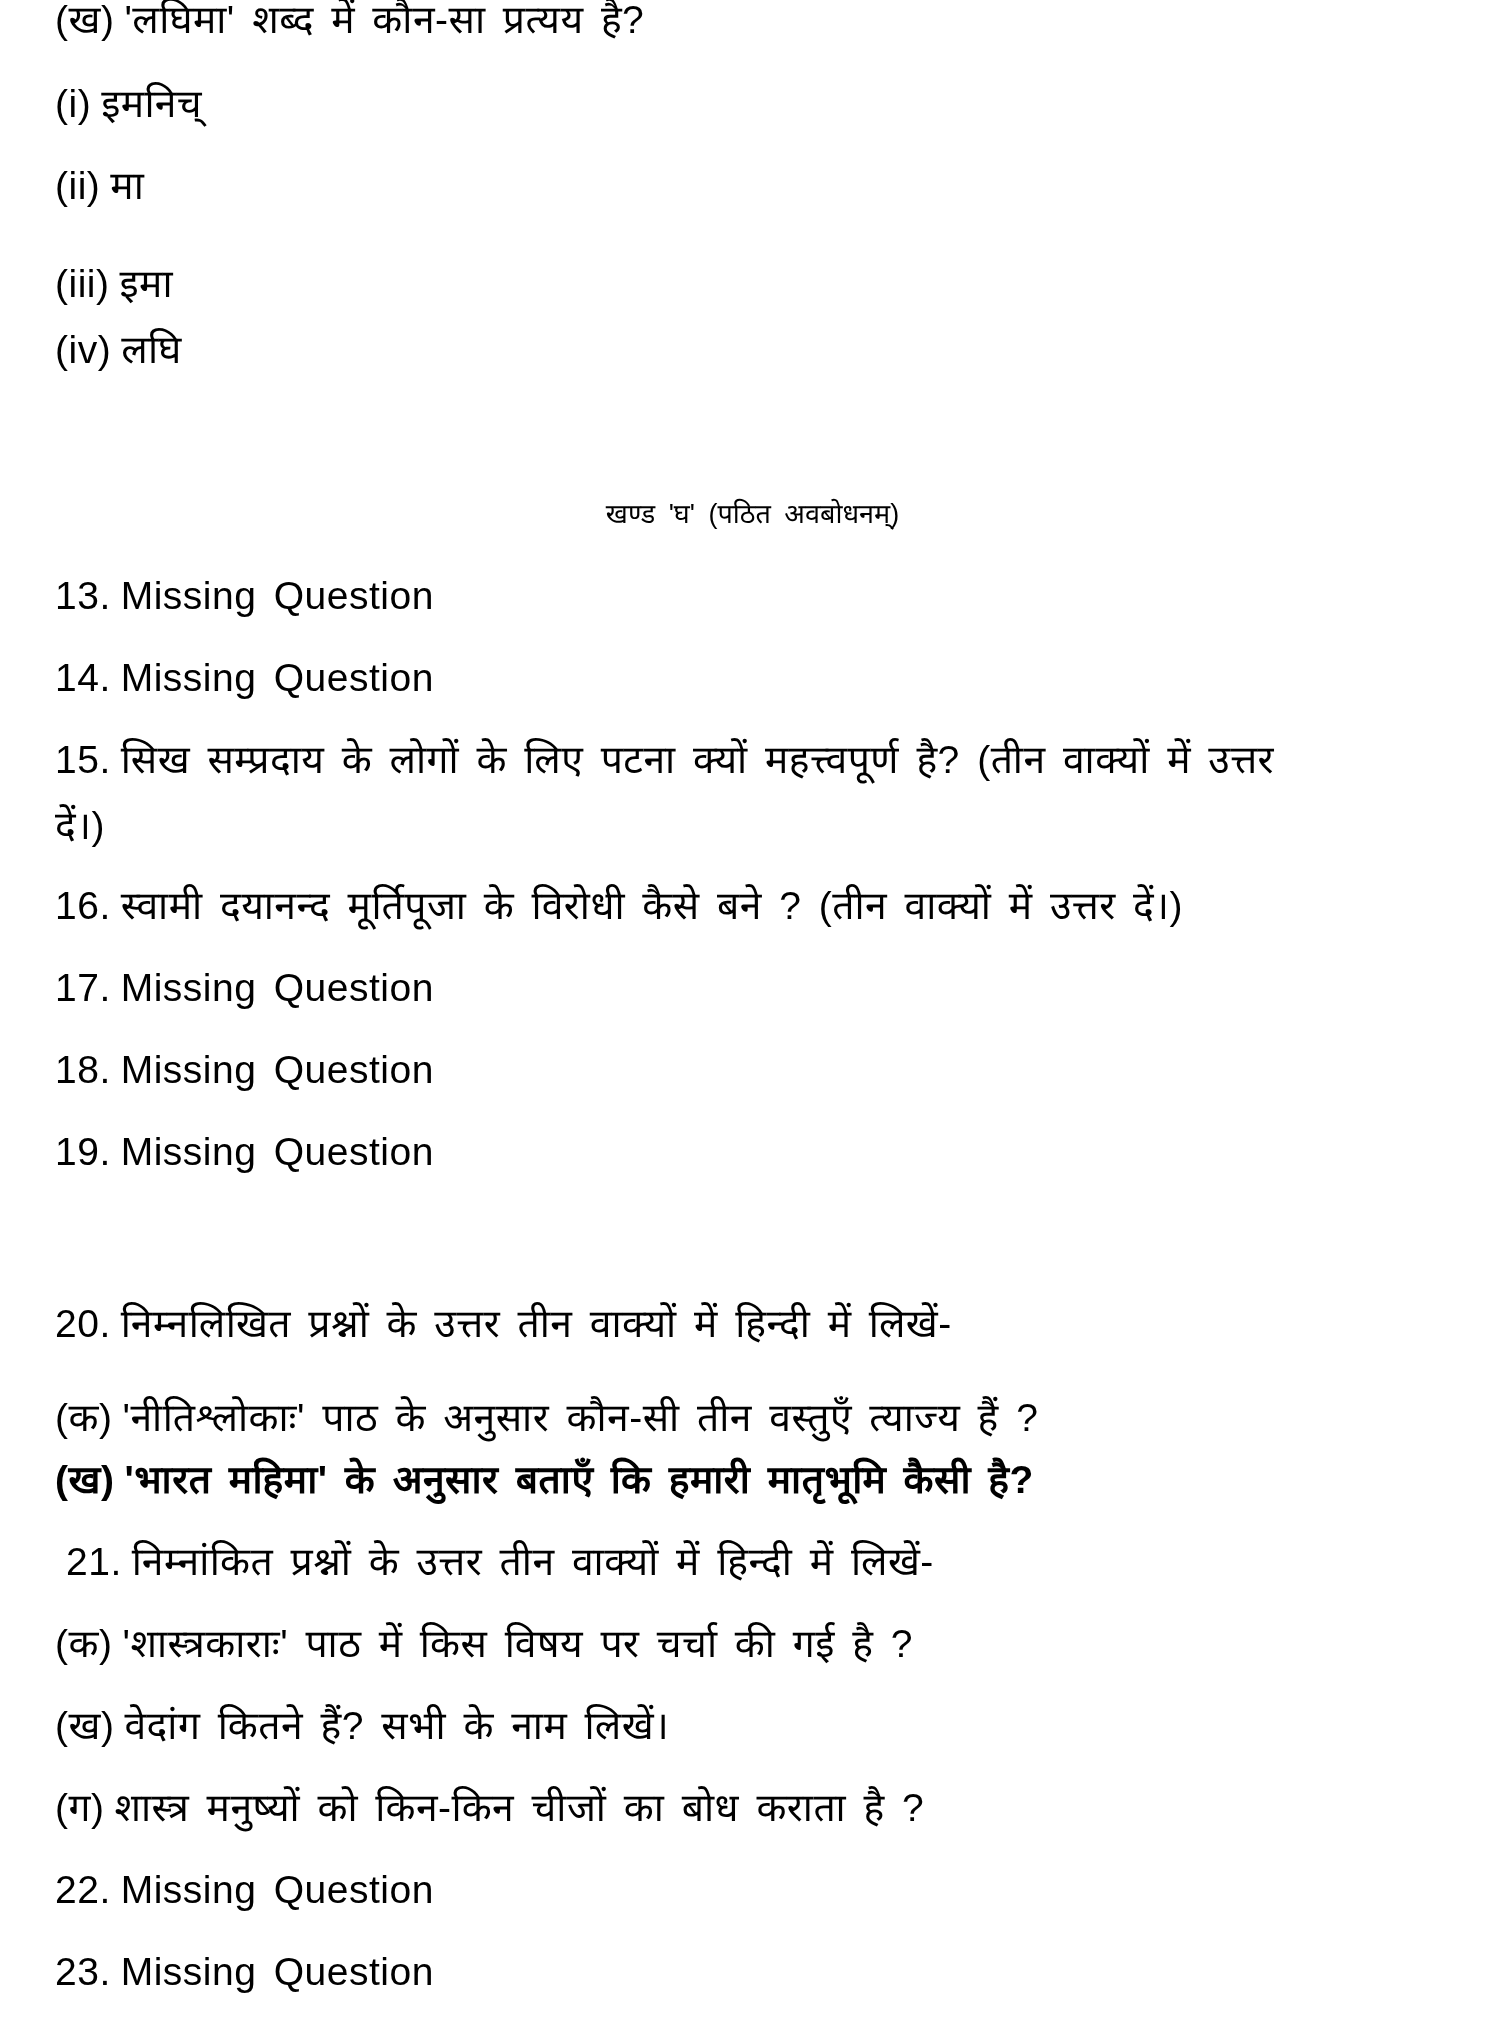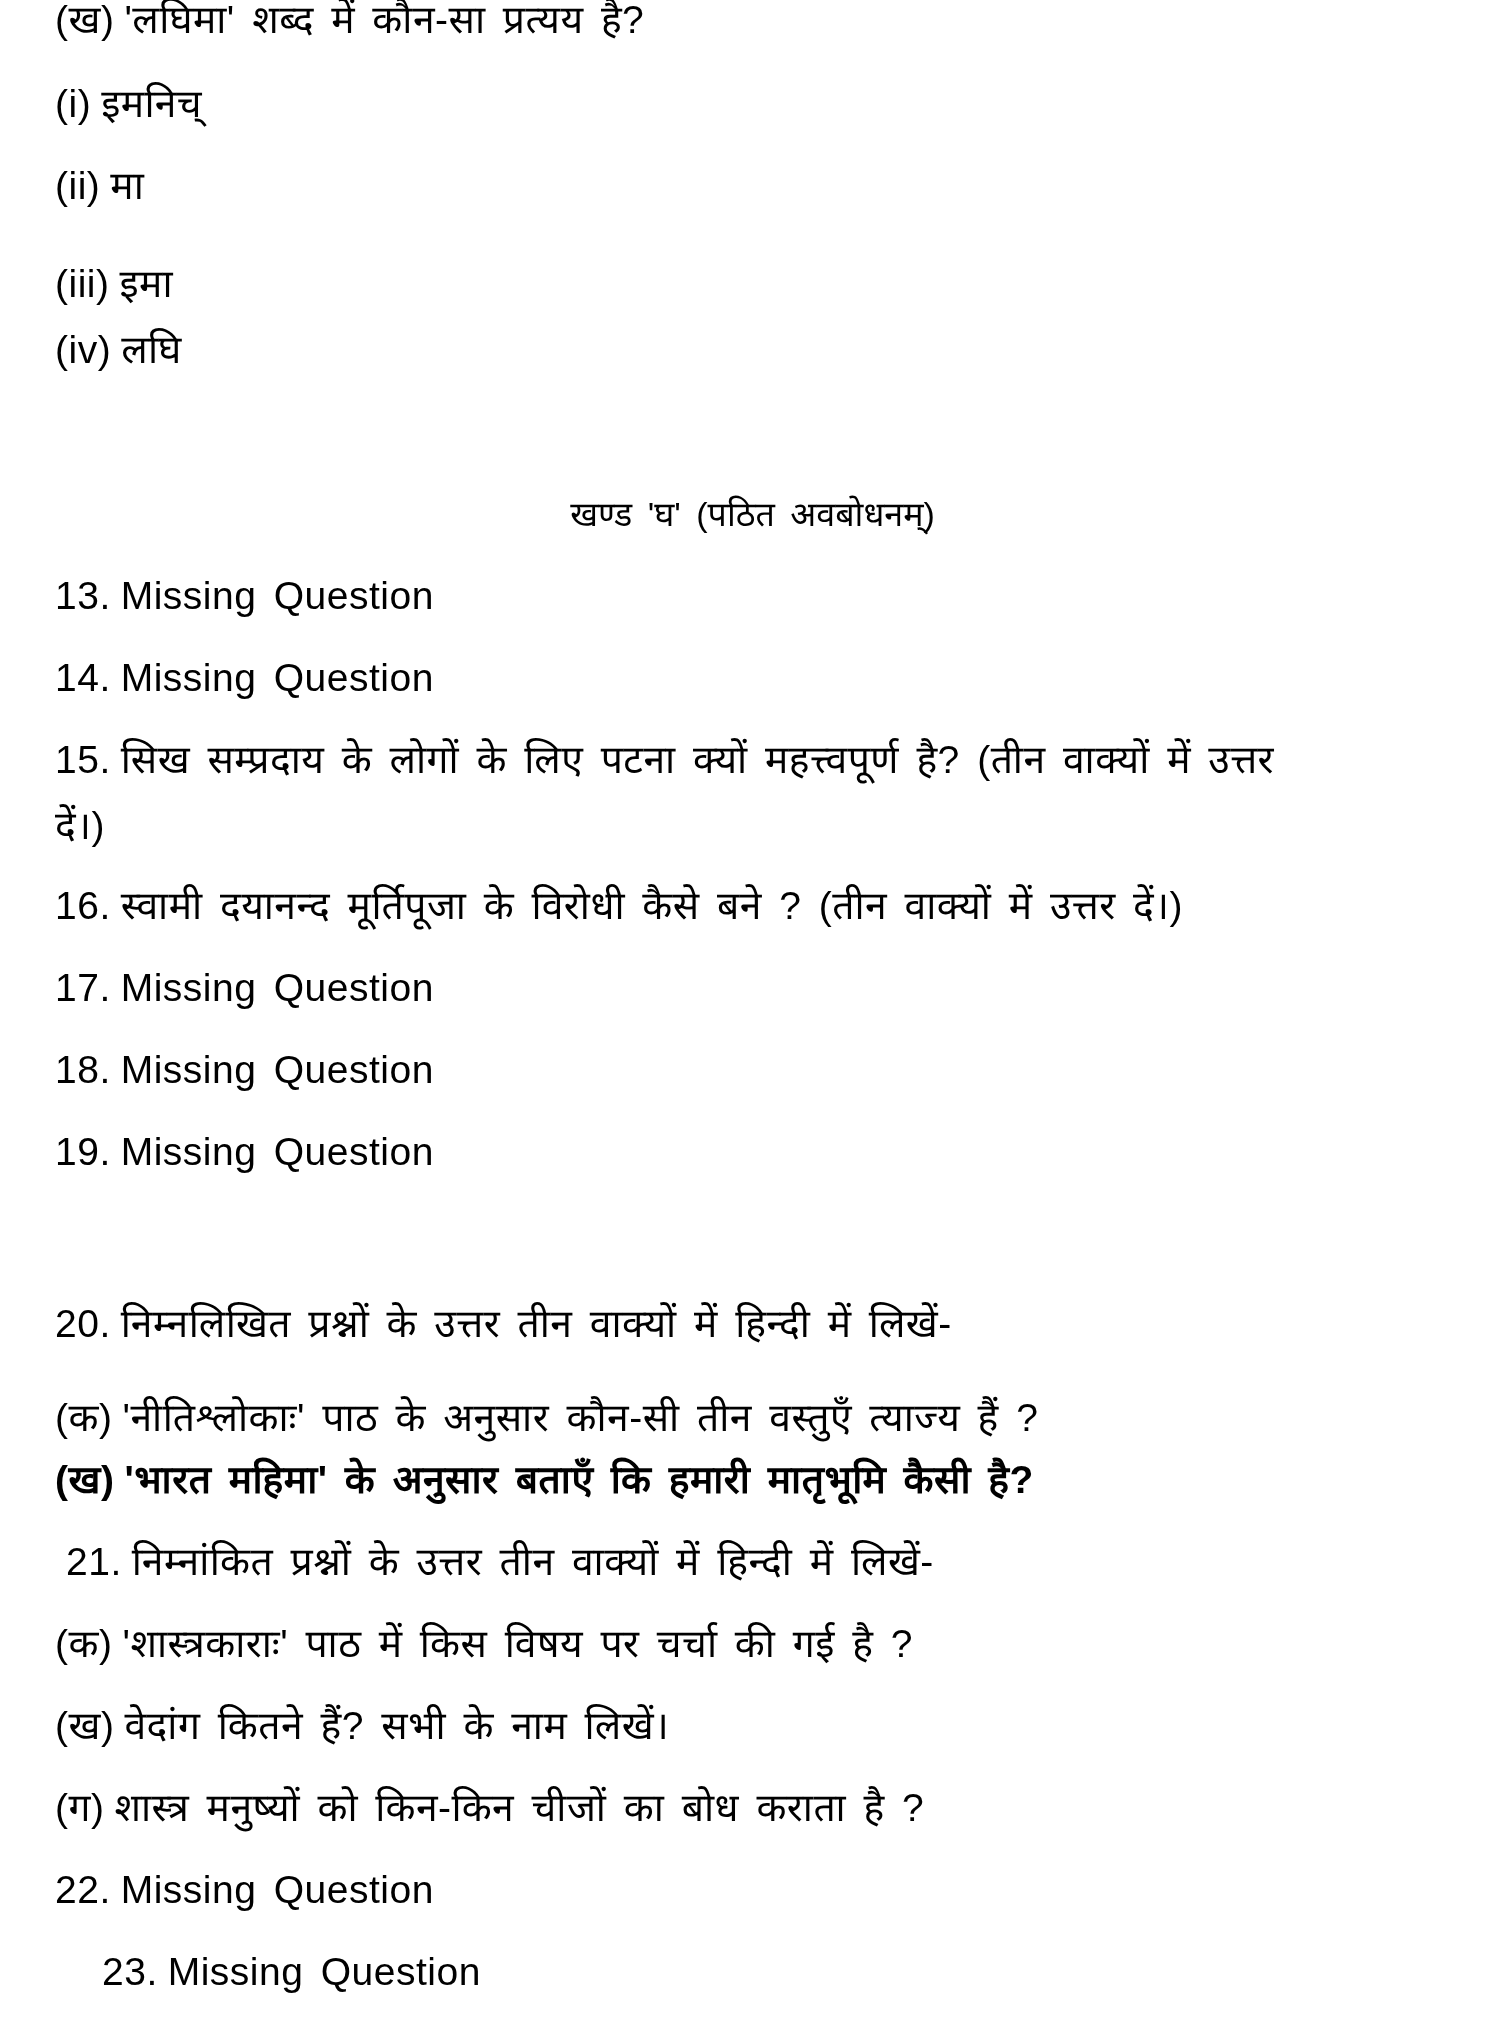--- a/index.html
+++ b/index.html
@@ -22,21 +22,21 @@
       line-height: 48px;
       white-space: nowrap;
       letter-spacing: 0.5px;
       word-spacing: 6px;
     }
     .heading {
       position: absolute;
       left: 0;
       width: 1505px;
       text-align: center;
-      font-size: 34px;
+      font-size: 27px;
       line-height: 48px;
       word-spacing: 6px;
     }
     .num { margin-right: 10px; }
   </style>
 </head>
 <body>
 
 <div class="line" style="top:-4px;">
   <span class="num">(ख)</span><span>'लघिमा' शब्द में कौन-सा प्रत्यय है?</span>
@@ -98,15 +98,15 @@
 <div class="line" style="top:1702px;">
   <span class="num">(ख)</span><span>वेदांग कितने हैं? सभी के नाम लिखें।</span>
 </div>
 <div class="line" style="top:1784px;">
   <span class="num">(ग)</span><span>शास्त्र मनुष्यों को किन-किन चीजों का बोध कराता है ?</span>
 </div>
 
 <div class="line" style="top:1866px;">
   <span class="num">22.</span><span>Missing Question</span>
 </div>
-<div class="line" style="top:1948px;margin-left:47px;">
+<div class="line" style="top:1948px;">
   <span class="num">23.</span><span>Missing Question</span>
 </div>
 
 </body></html>

